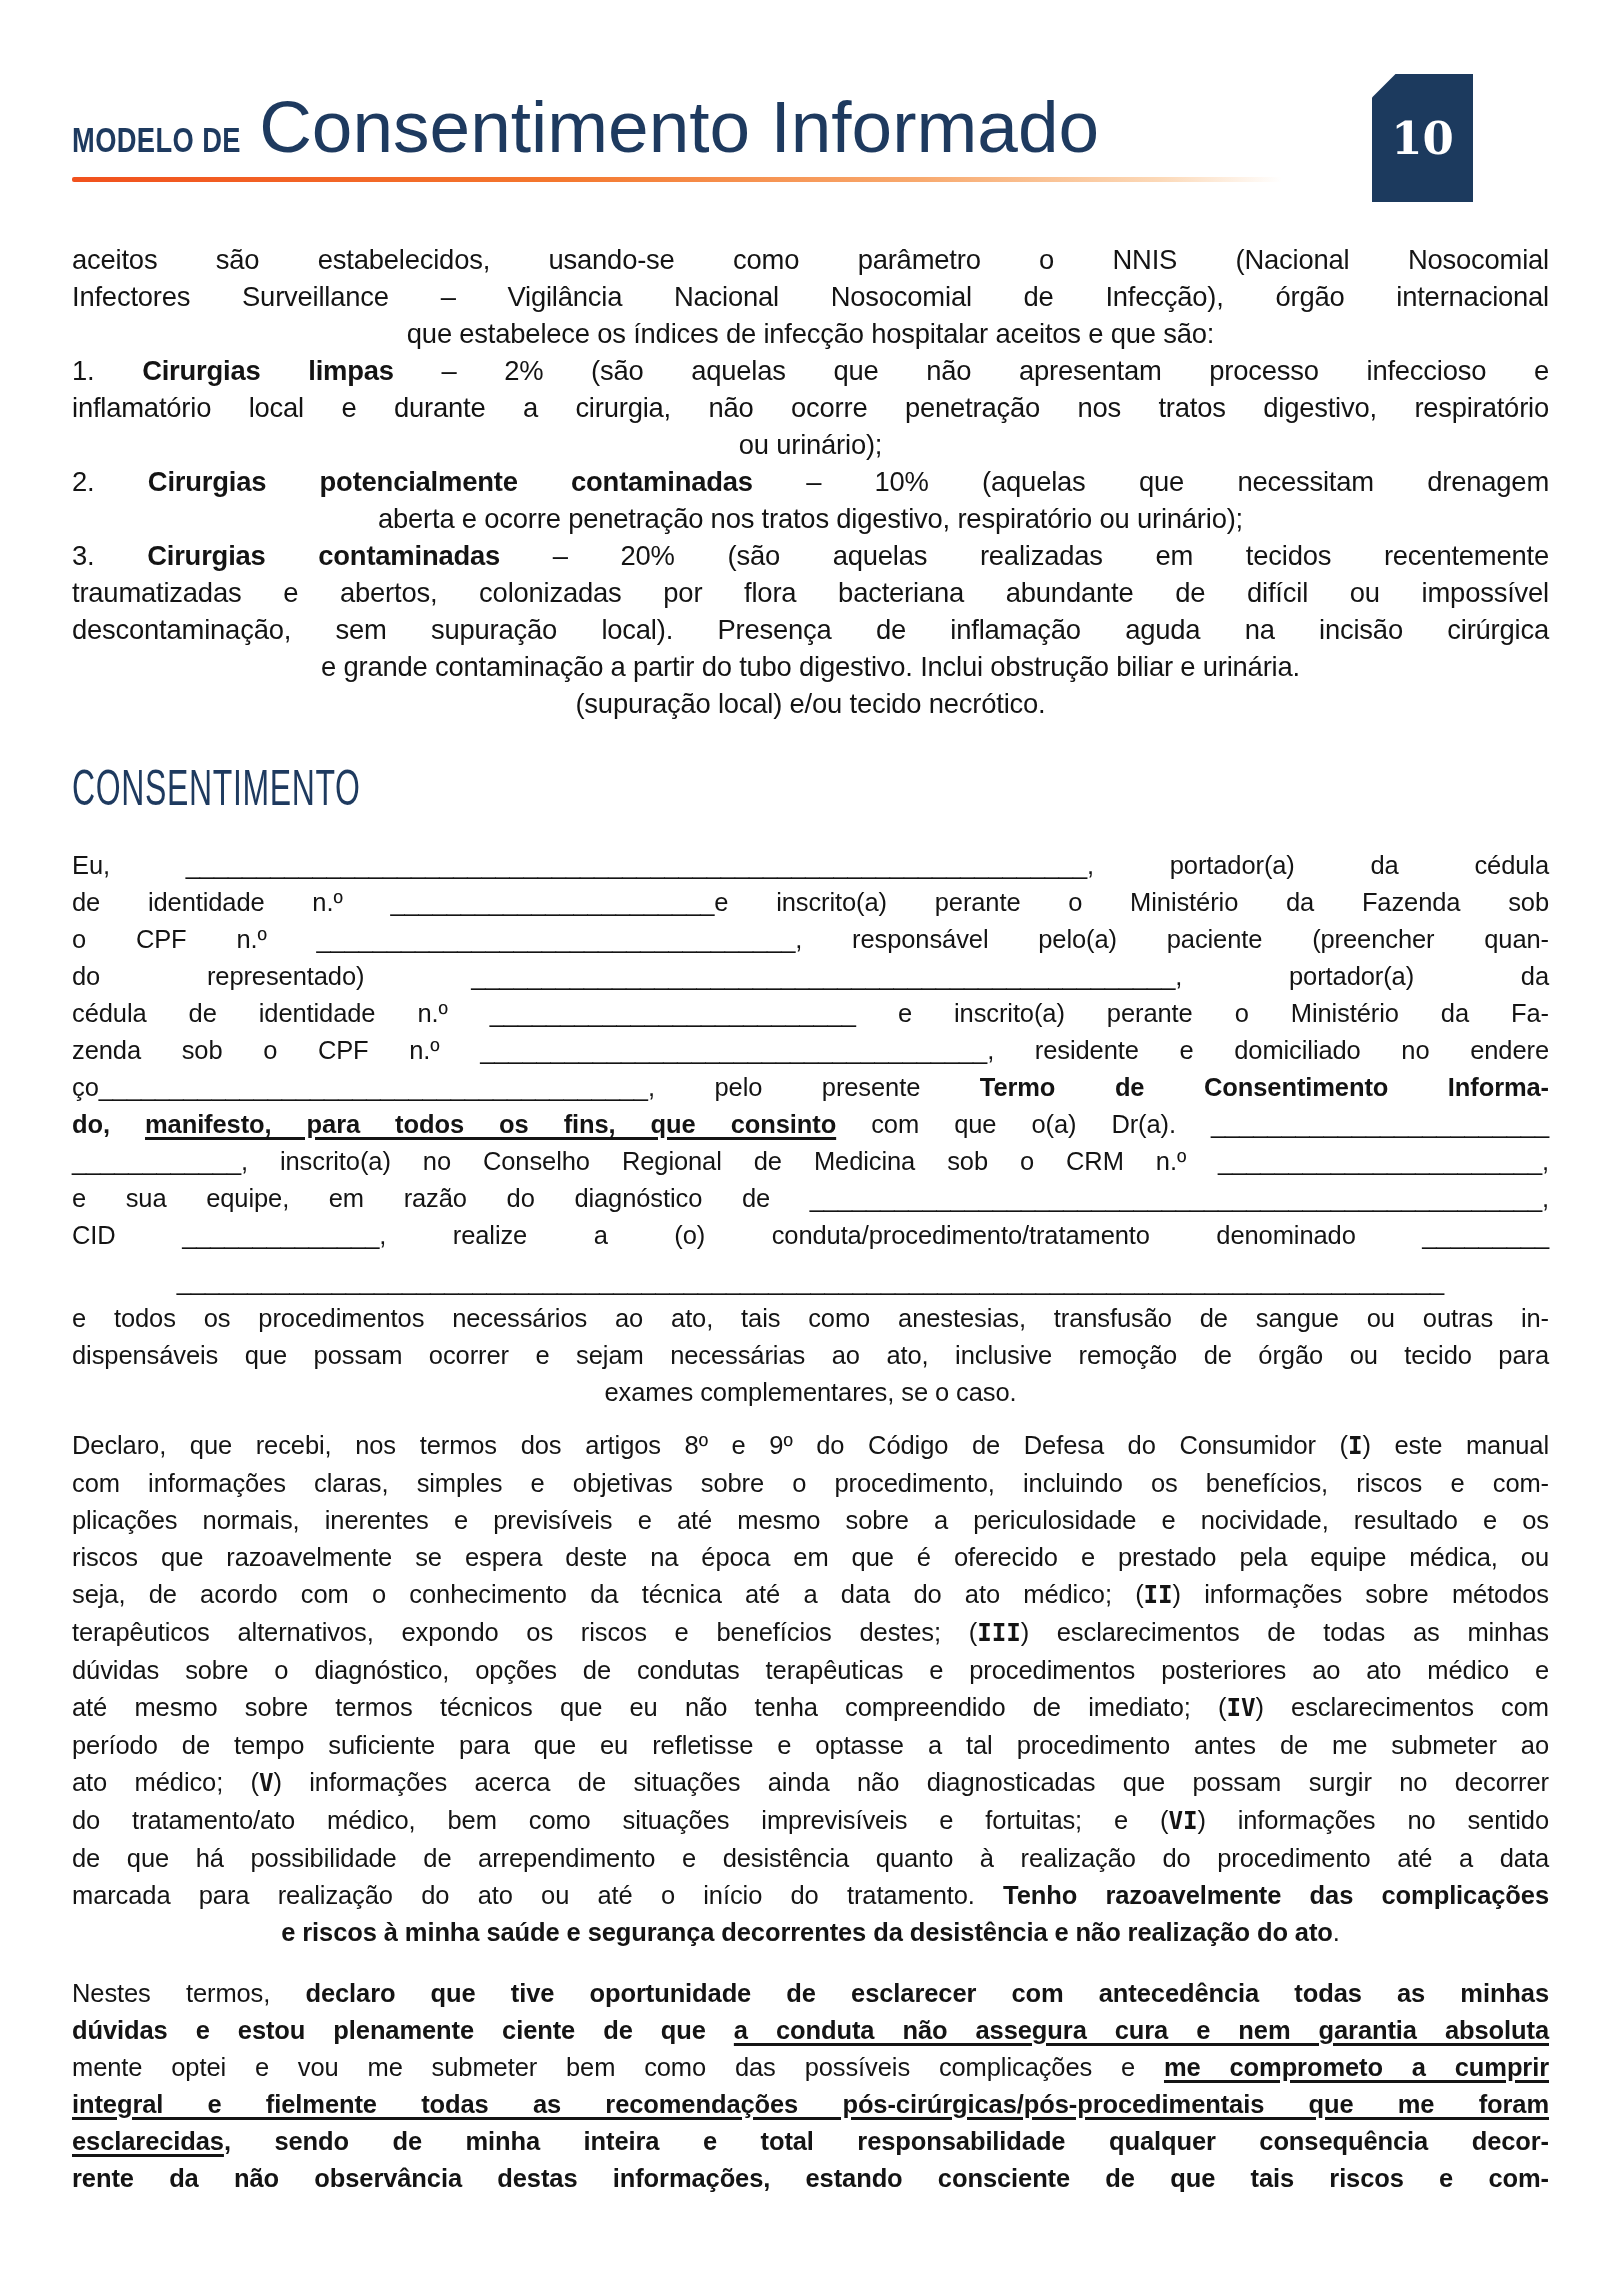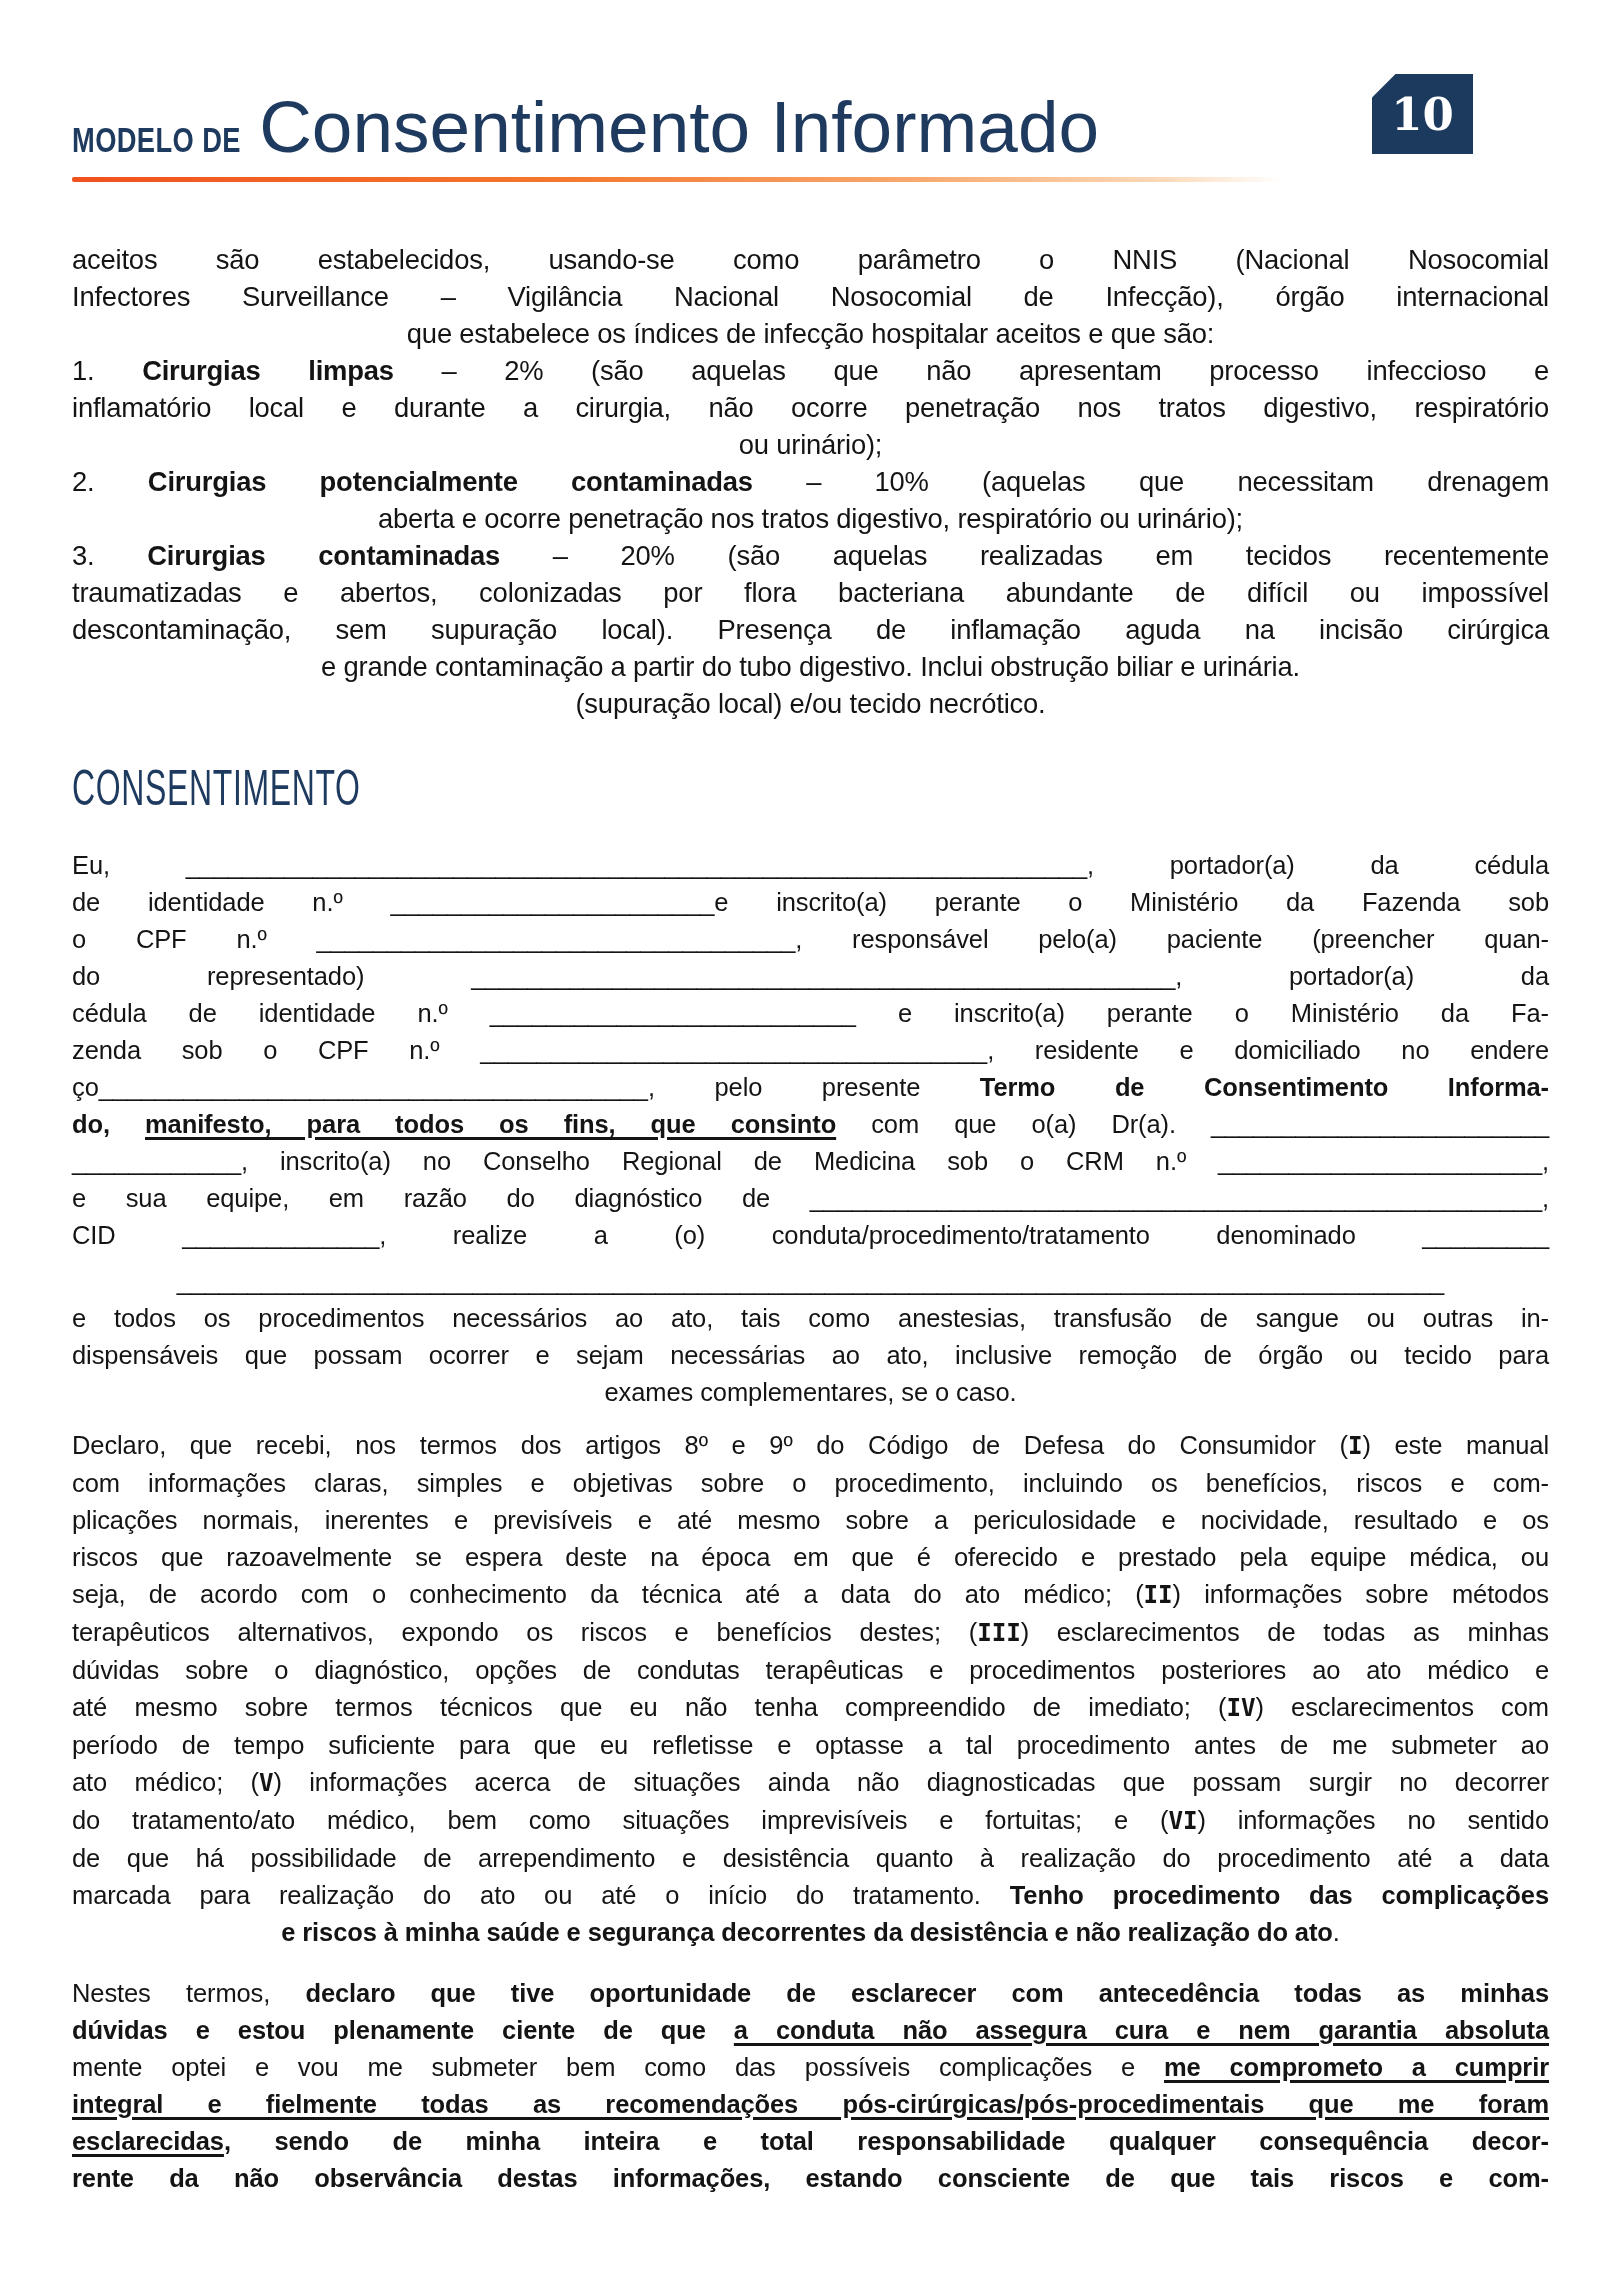--- a/index.html
+++ b/index.html
@@ -5,21 +5,21 @@
   html,body{margin:0;padding:0;background:#fff;}
   .page{position:relative;width:1621px;height:2293px;background:#fff;overflow:hidden;
         font-family:"Liberation Sans","DejaVu Sans",sans-serif;color:var(--text,#141414);}
   .content{padding:0 72px;}
   .titlebar{display:flex;align-items:baseline;gap:15.7px;padding-top:90px;white-space:nowrap;}
   .kicker{font-size:35px;font-weight:bold;color:var(--navy,#1e3a5f);letter-spacing:0.5px;
           display:inline-block;transform:scaleX(.78);transform-origin:left bottom;margin-right:-45px;}
   .title{font-size:73px;color:var(--navy,#1e3a5f);line-height:1;letter-spacing:0;}
   .rule{margin-top:13.7px;height:4.9px;width:1210px;border-radius:2px;
         background:linear-gradient(90deg,var(--orange,#f1511d) 0%,#f4772e 40%,#f8a96e 70%,#fcd9b8 90%,rgba(253,233,216,0) 100%);}
-  .pagenum{position:absolute;top:74px;left:1372px;width:101px;height:80px;background:var(--box_navy,#1c3a5e);
+  .pagenum{position:absolute;top:74px;left:1372px;width:101px;height:128px;background:var(--box_navy,#1c3a5e);
            clip-path:polygon(23.5px 0,100% 0,100% 100%,0 100%,0 23.5px);
            display:flex;align-items:center;justify-content:center;}
   .pagenum span{font-family:"DejaVu Serif","Liberation Serif",serif;font-weight:bold;font-size:45px;color:#fff;}
   .heading{margin:45px 0 0 0;font-size:50px;font-weight:normal;color:var(--navy,#1e3a5f);line-height:43px;}
   .heading span{display:inline-block;transform:scaleX(.64);transform-origin:left center;letter-spacing:1px;}
   .line{text-align:center;}
   .line.just{text-align:justify;text-align-last:justify;}
   .intro{margin-top:59px;font-size:27.4px;line-height:37px;letter-spacing:-0.2px;}
   .consent,.declaration,.final{font-size:25.5px;line-height:37px;letter-spacing:-0.1px;}
   .consent{margin-top:37px;}
@@ -82,21 +82,21 @@
         <div class="line just"><span>plicações normais, inerentes e previsíveis e até mesmo sobre a periculosidade e nocividade, resultado e os</span></div>
         <div class="line just"><span>riscos que razoavelmente se espera deste na época em que é oferecido e prestado pela equipe médica, ou</span></div>
         <div class="line just"><span>seja, de acordo com o conhecimento da técnica até a data do ato médico; (</span><span class="rn">II</span><span>) informações sobre métodos</span></div>
         <div class="line just"><span>terapêuticos alternativos, expondo os riscos e benefícios destes; (</span><span class="rn">III</span><span>) esclarecimentos de todas as minhas</span></div>
         <div class="line just"><span>dúvidas sobre o diagnóstico, opções de condutas terapêuticas e procedimentos posteriores ao ato médico e</span></div>
         <div class="line just"><span>até mesmo sobre termos técnicos que eu não tenha compreendido de imediato; (</span><span class="rn">IV</span><span>) esclarecimentos com</span></div>
         <div class="line just"><span>período de tempo suficiente para que eu refletisse e optasse a tal procedimento antes de me submeter ao</span></div>
         <div class="line just"><span>ato médico; (</span><span class="rn">V</span><span>) informações acerca de situações ainda não diagnosticadas que possam surgir no decorrer</span></div>
         <div class="line just"><span>do tratamento/ato médico, bem como situações imprevisíveis e fortuitas; e (</span><span class="rn">VI</span><span>) informações no sentido</span></div>
         <div class="line just"><span>de que há possibilidade de arrependimento e desistência quanto à realização do procedimento até a data</span></div>
-        <div class="line just"><span>marcada para realização do ato ou até o início do tratamento. </span><span class="b">Tenho procedimento das complicações</span></div>
+        <div class="line just"><span>marcada para realização do ato ou até o início do tratamento. </span><span class="b">Tenho razoavelmente das complicações</span></div>
         <div class="line"><span class="b">e riscos à minha saúde e segurança decorrentes da desistência e não realização do ato</span><span>.</span></div>
       </section>
 
     <section class="final">
         <div class="line just"><span>Nestes termos, </span><span class="b">declaro que tive oportunidade de esclarecer com antecedência todas as minhas</span></div>
         <div class="line just"><span class="b">dúvidas e estou plenamente ciente de que </span><span class="bu">a conduta não assegura cura e nem garantia absoluta</span></div>
         <div class="line just"><span>mente optei e vou me submeter bem como das possíveis complicações e </span><span class="bu">me comprometo a cumprir</span></div>
         <div class="line just"><span class="bu">integral e fielmente todas as recomendações pós-cirúrgicas/pós-procedimentais que me foram</span></div>
         <div class="line just"><span class="bu">esclarecidas</span><span class="b">, sendo de minha inteira e total responsabilidade qualquer consequência decor-</span></div>
         <div class="line just"><span class="b">rente da não observância destas informações, estando consciente de que tais riscos e com-</span></div>

